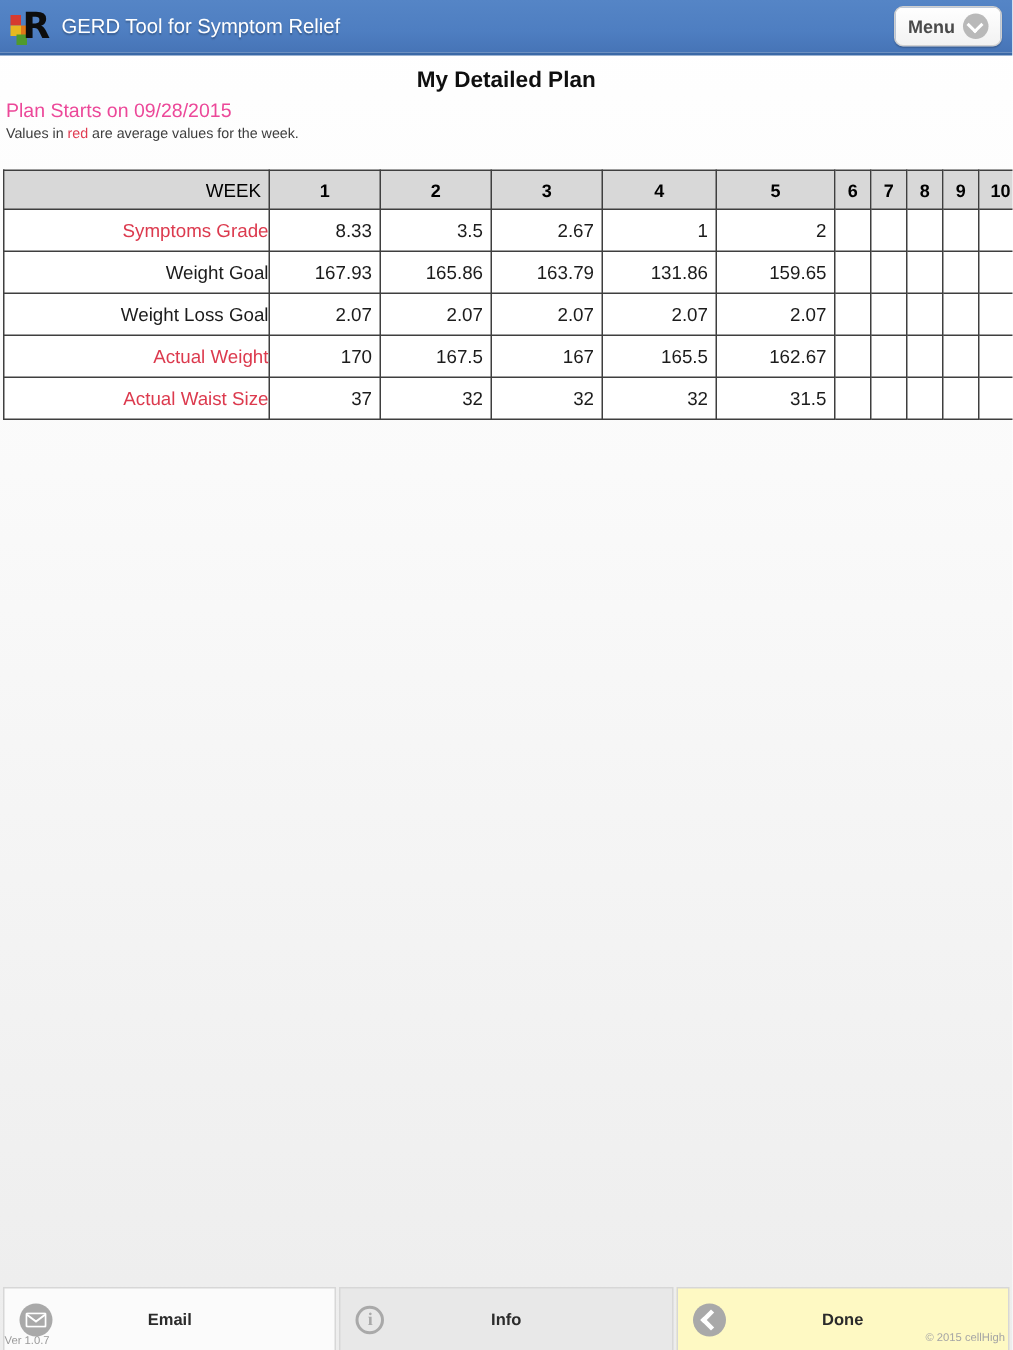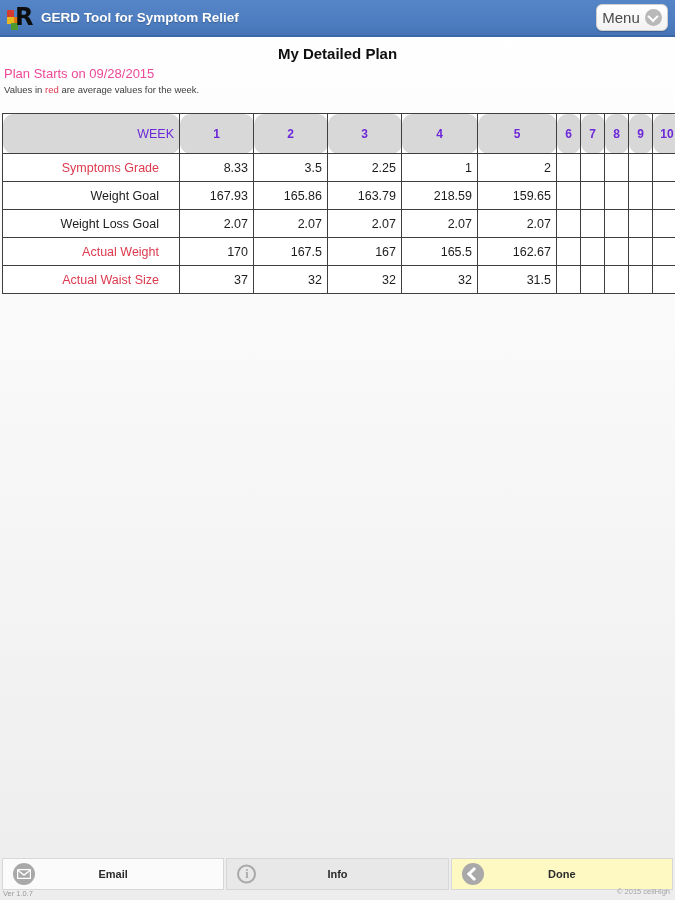--- a/index.html
+++ b/index.html
@@ -21,28 +21,28 @@
   .logo { position:relative; width:28px; height:24px; margin-right:6px; }
   .logo .sq { position:absolute; width:7px; height:7px; }
   .logo .sq.red    { left:0;  top:4px;  background:#d63b2f; }
   .logo .sq.yellow { left:0;  top:11px; background:#e8b820; }
   .logo .sq.orange { left:7px; top:11px; background:#e07818; }
   .logo .sq.green  { left:4px; top:17px; background:#4f9a2e; }
   .logo .r {
     position:absolute; left:8px; top:-3px; font-size:24px; font-weight:800; color:#0d0d0d;
     font-family:"DejaVu Sans", sans-serif;
   }
-  .app-title { color:#ffffff; font-size:13.5px; font-weight:700; text-shadow:0 1px 1px rgba(0,0,0,.25); }
+  .app-title { color:#ffffff; font-size:13.5px; font-weight:400; text-shadow:0 1px 1px rgba(0,0,0,.25); }
   .menu-btn {
     margin-left:auto; background:linear-gradient(180deg,#ffffff,#f2f2f2);
     border:1px solid #cfcfcf; border-radius:6px; height:27px; min-width:72px;
     display:flex; align-items:center; justify-content:center; gap:5px;
     box-shadow:0 1px 1px rgba(0,0,0,.2); cursor:pointer;
   }
-  .menu-btn .label { font-size:15px; font-weight:400; color:#4a4a4a;text-align:center; }
+  .menu-btn .label { font-size:12px; font-weight:700; color:#4a4a4a;text-align:center; }
   .chev-circle {
     width:17px; height:17px; border-radius:50%; background:#b9b9b9;
     display:flex; align-items:center; justify-content:center;
   }
   .chev-circle::after {
     content:""; width:6px; height:6px; border-right:2px solid #fff; border-bottom:2px solid #fff;
     transform:rotate(45deg) translate(-1px,-1px);
   }
   
   .page-title { position:absolute; top:45px; left:0; right:0; text-align:center;
@@ -51,29 +51,29 @@
   .note { position:absolute; top:84px; left:4px; font-size:9.5px; color:#3d3d3d; }
   .note .red-word { color:#e03a50;margin-top:20px; }
   
   table.plan {
     position:absolute; top:113px; left:2px;
     border-collapse:collapse; table-layout:fixed; width:671px;
     font-size:12.5px; color:#1c1c1c; background:#fff;
   }
   table.plan th, table.plan td { border:1px solid #3f3f3f; overflow:hidden; white-space:nowrap; }
   table.plan thead th {
-    background:#d8d8d8; height:40px; font-weight:700; font-size:12px; color:#6d28d9; text-align:center;border-radius:11px;
+    background:#d8d8d8; height:26px; font-weight:700; font-size:12px; color:#000000; text-align:center;
   }
   table.plan thead th.corner { font-weight:400; text-align:right; padding-right:5px; font-size:12.5px; }
   table.plan tbody td { height:28px; text-align:right; padding-right:5px; background:#fff; }
-  table.plan tbody td.row-label { padding-right:20px; }
+  table.plan tbody td.row-label { padding-right:0; }
   .red { color:#dc3a4e; }
   
   .toolbar {
-    position:absolute; left:2px; right:2px; top:858px; height:32px;
+    position:absolute; left:2px; right:2px; top:858px; height:43px;
     display:flex; gap:2px;
   }
   .tool-btn {
     flex:1; position:relative; display:flex; align-items:center; justify-content:center;
     border:1px solid #d7d7d7; cursor:pointer;
   }
   .tool-btn.email { background:#fbfbfb; }
   .tool-btn.info  { background:#e8e8e8; }
   .tool-btn.done  { background:#fef9c3; }
   .tool-btn .label { font-size:11px; font-weight:700; color:#2b2b2b; }
@@ -146,35 +146,35 @@
       <th>8</th>
       <th>9</th>
       <th>10</th>
     </tr>
   </thead>
   <tbody>
     <tr>
       <td class="row-label red">Symptoms Grade</td>
       <td>8.33</td>
       <td>3.5</td>
-      <td>2.25</td>
+      <td>2.67</td>
       <td>1</td>
       <td>2</td>
       <td></td>
       <td></td>
       <td></td>
       <td></td>
       <td></td>
     </tr>
     <tr>
       <td class="row-label">Weight Goal</td>
       <td>167.93</td>
       <td>165.86</td>
       <td>163.79</td>
-      <td>218.59</td>
+      <td>131.86</td>
       <td>159.65</td>
       <td></td>
       <td></td>
       <td></td>
       <td></td>
       <td></td>
     </tr>
     <tr>
       <td class="row-label">Weight Loss Goal</td>
       <td>2.07</td>

